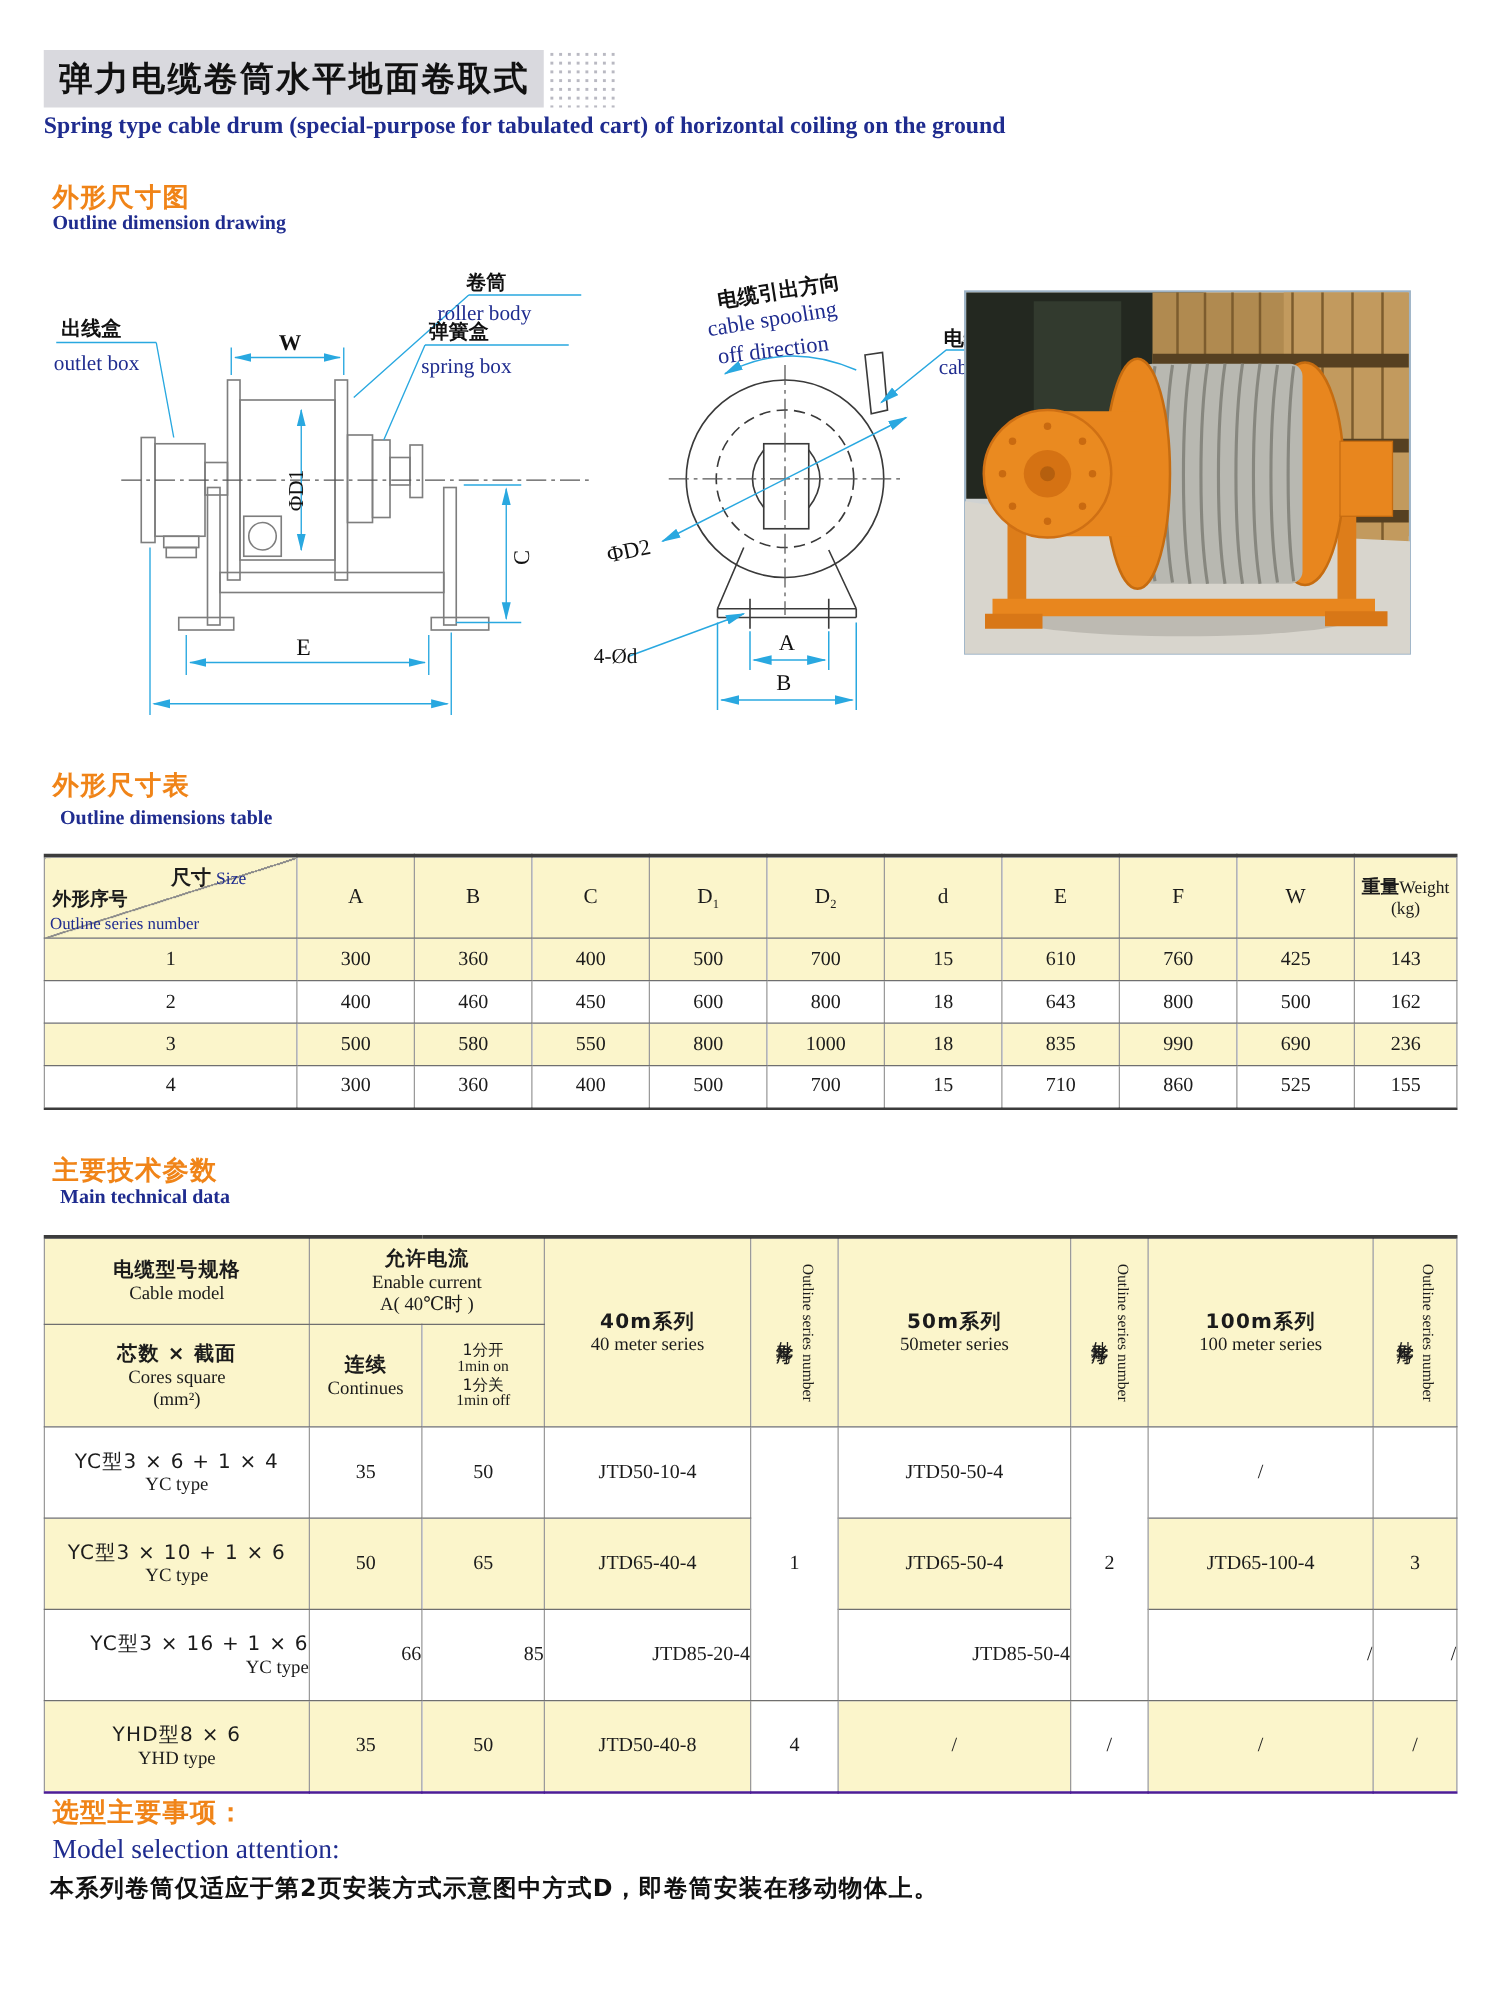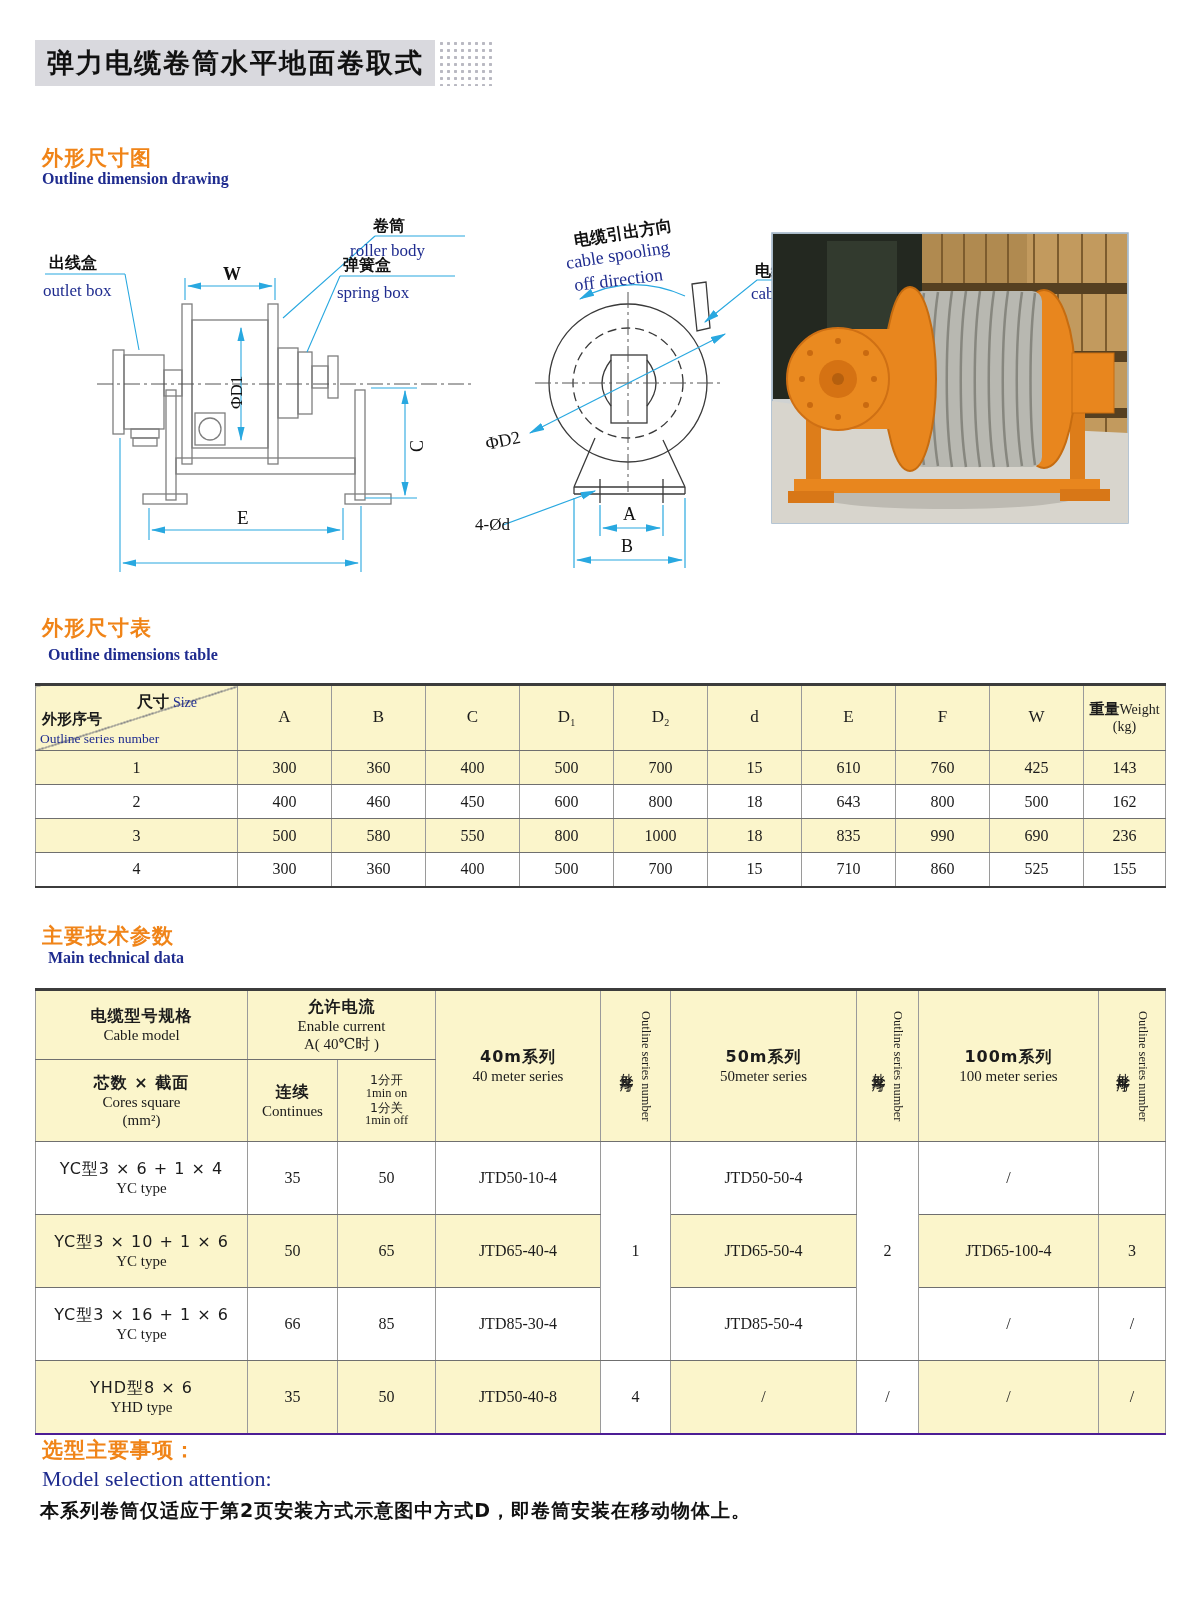--- a/index.html
+++ b/index.html
@@ -60,20 +60,21 @@
 </style>
 </head>
 <body>
 
 <div id="page">
 
   <div class="abs titlebar zh">
     <span>弹力电缆卷筒水平地面卷取式</span>
   </div>
   <div class="abs titledots"></div>
+  <div class="abs subtitle en navy">Spring type cable drum (special-purpose for tabulated cart) of horizontal coiling on the ground</div>
 
   <div class="abs sec-zh zh orange" style="left:42px;top:144px;">外形尺寸图</div>
   <div class="abs sec-en en navy" style="left:42px;top:170px;">Outline dimension drawing</div>
 
   <svg class="abs" style="left:35px;top:200px;" width="1130" height="410" viewBox="0 0 1130 410">
     <defs>
       <marker id="ae" viewBox="0 0 12 6" refX="11" refY="3" markerWidth="13" markerHeight="7" orient="auto">
         <path d="M0,0 L12,3 L0,6 z" fill="#29a8e0"></path>
       </marker>
       <marker id="as" viewBox="0 0 12 6" refX="1" refY="3" markerWidth="13" markerHeight="7" orient="auto">
@@ -416,28 +417,28 @@
         <span class="hzh">YC型3 × 10 + 1 × 6</span>
             <span class="hen">YC type</span>
       </td>
       <td>50</td>
       <td>65</td>
       <td>JTD65-40-4</td>
       <td>JTD65-50-4</td>
       <td>JTD65-100-4</td>
       <td>3</td>
     </tr>
-    <tr class="white" style="height:73px;">
+    <tr class="white" style="height:73px;text-align:right;">
       <td class="modelcell">
         <span class="hzh">YC型3 × 16 + 1 × 6</span>
             <span class="hen">YC type</span>
       </td>
       <td>66</td>
       <td>85</td>
-      <td>JTD85-30-4</td>
+      <td>JTD85-20-4</td>
       <td>JTD85-50-4</td>
       <td>/</td>
       <td>/</td>
     </tr>
     <tr class="yellow" style="height:73px;">
       <td class="modelcell">
         <span class="hzh">YHD型8 × 6</span>
             <span class="hen">YHD type</span>
       </td>
       <td>35</td>

